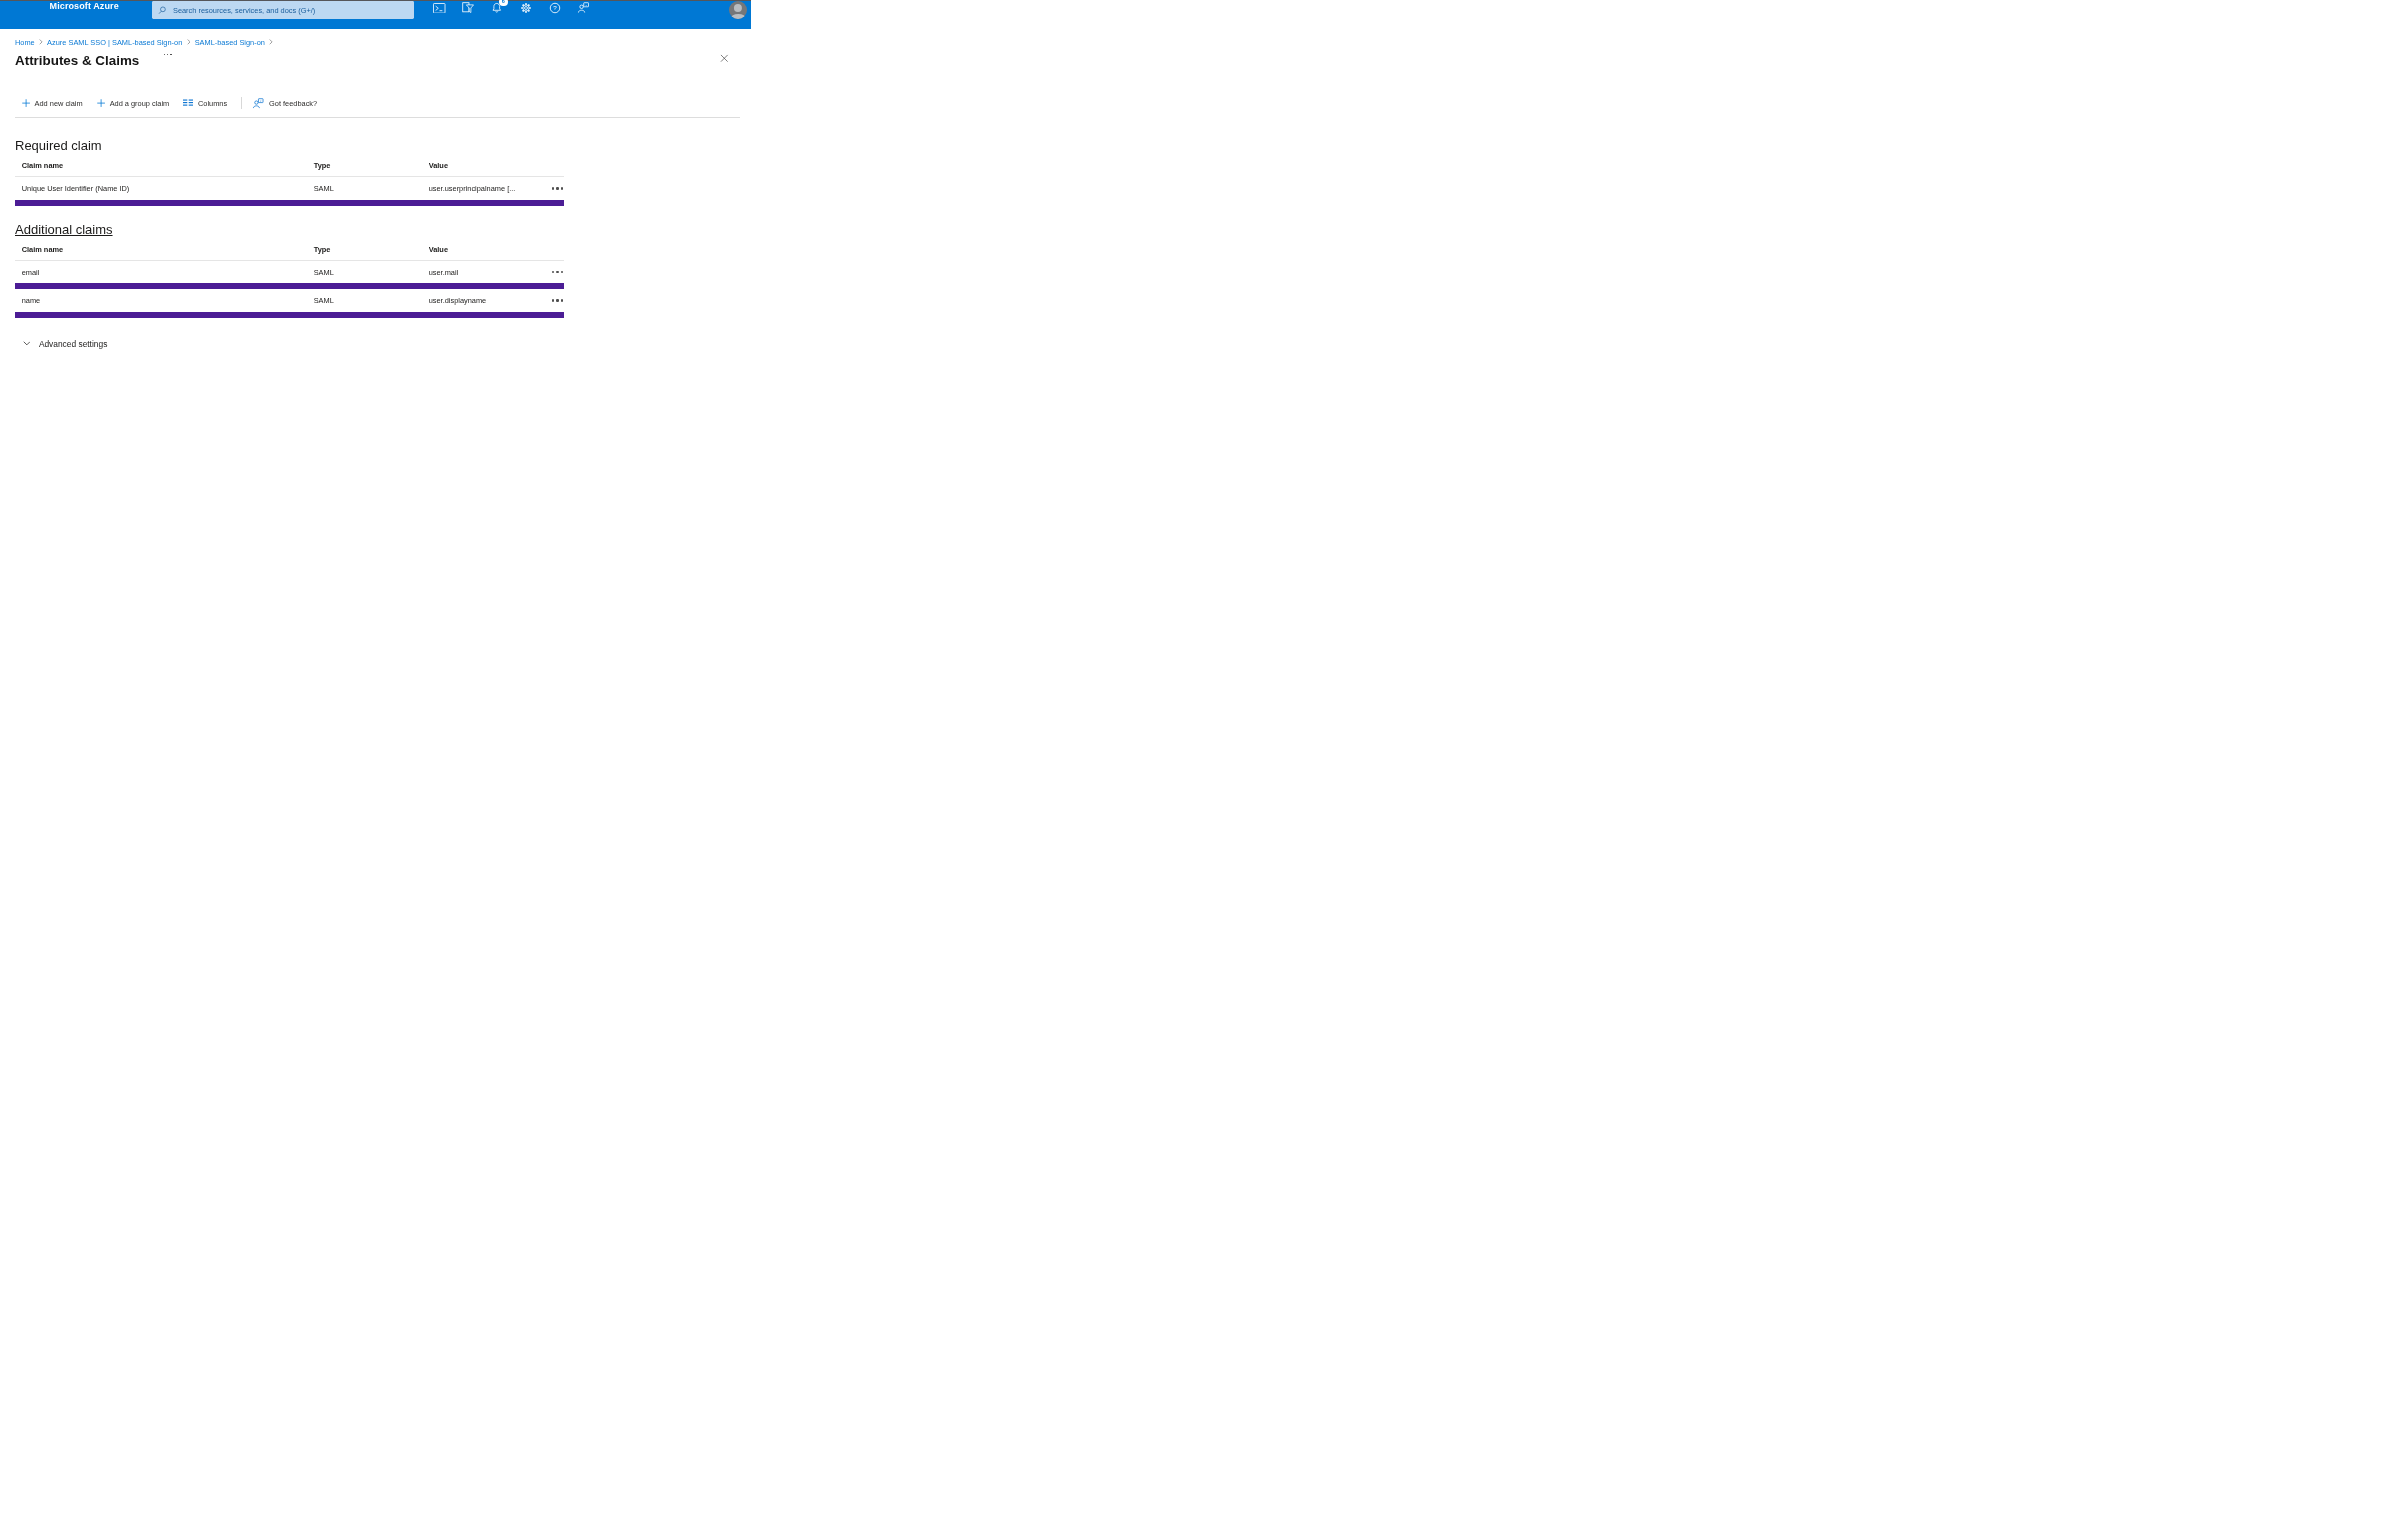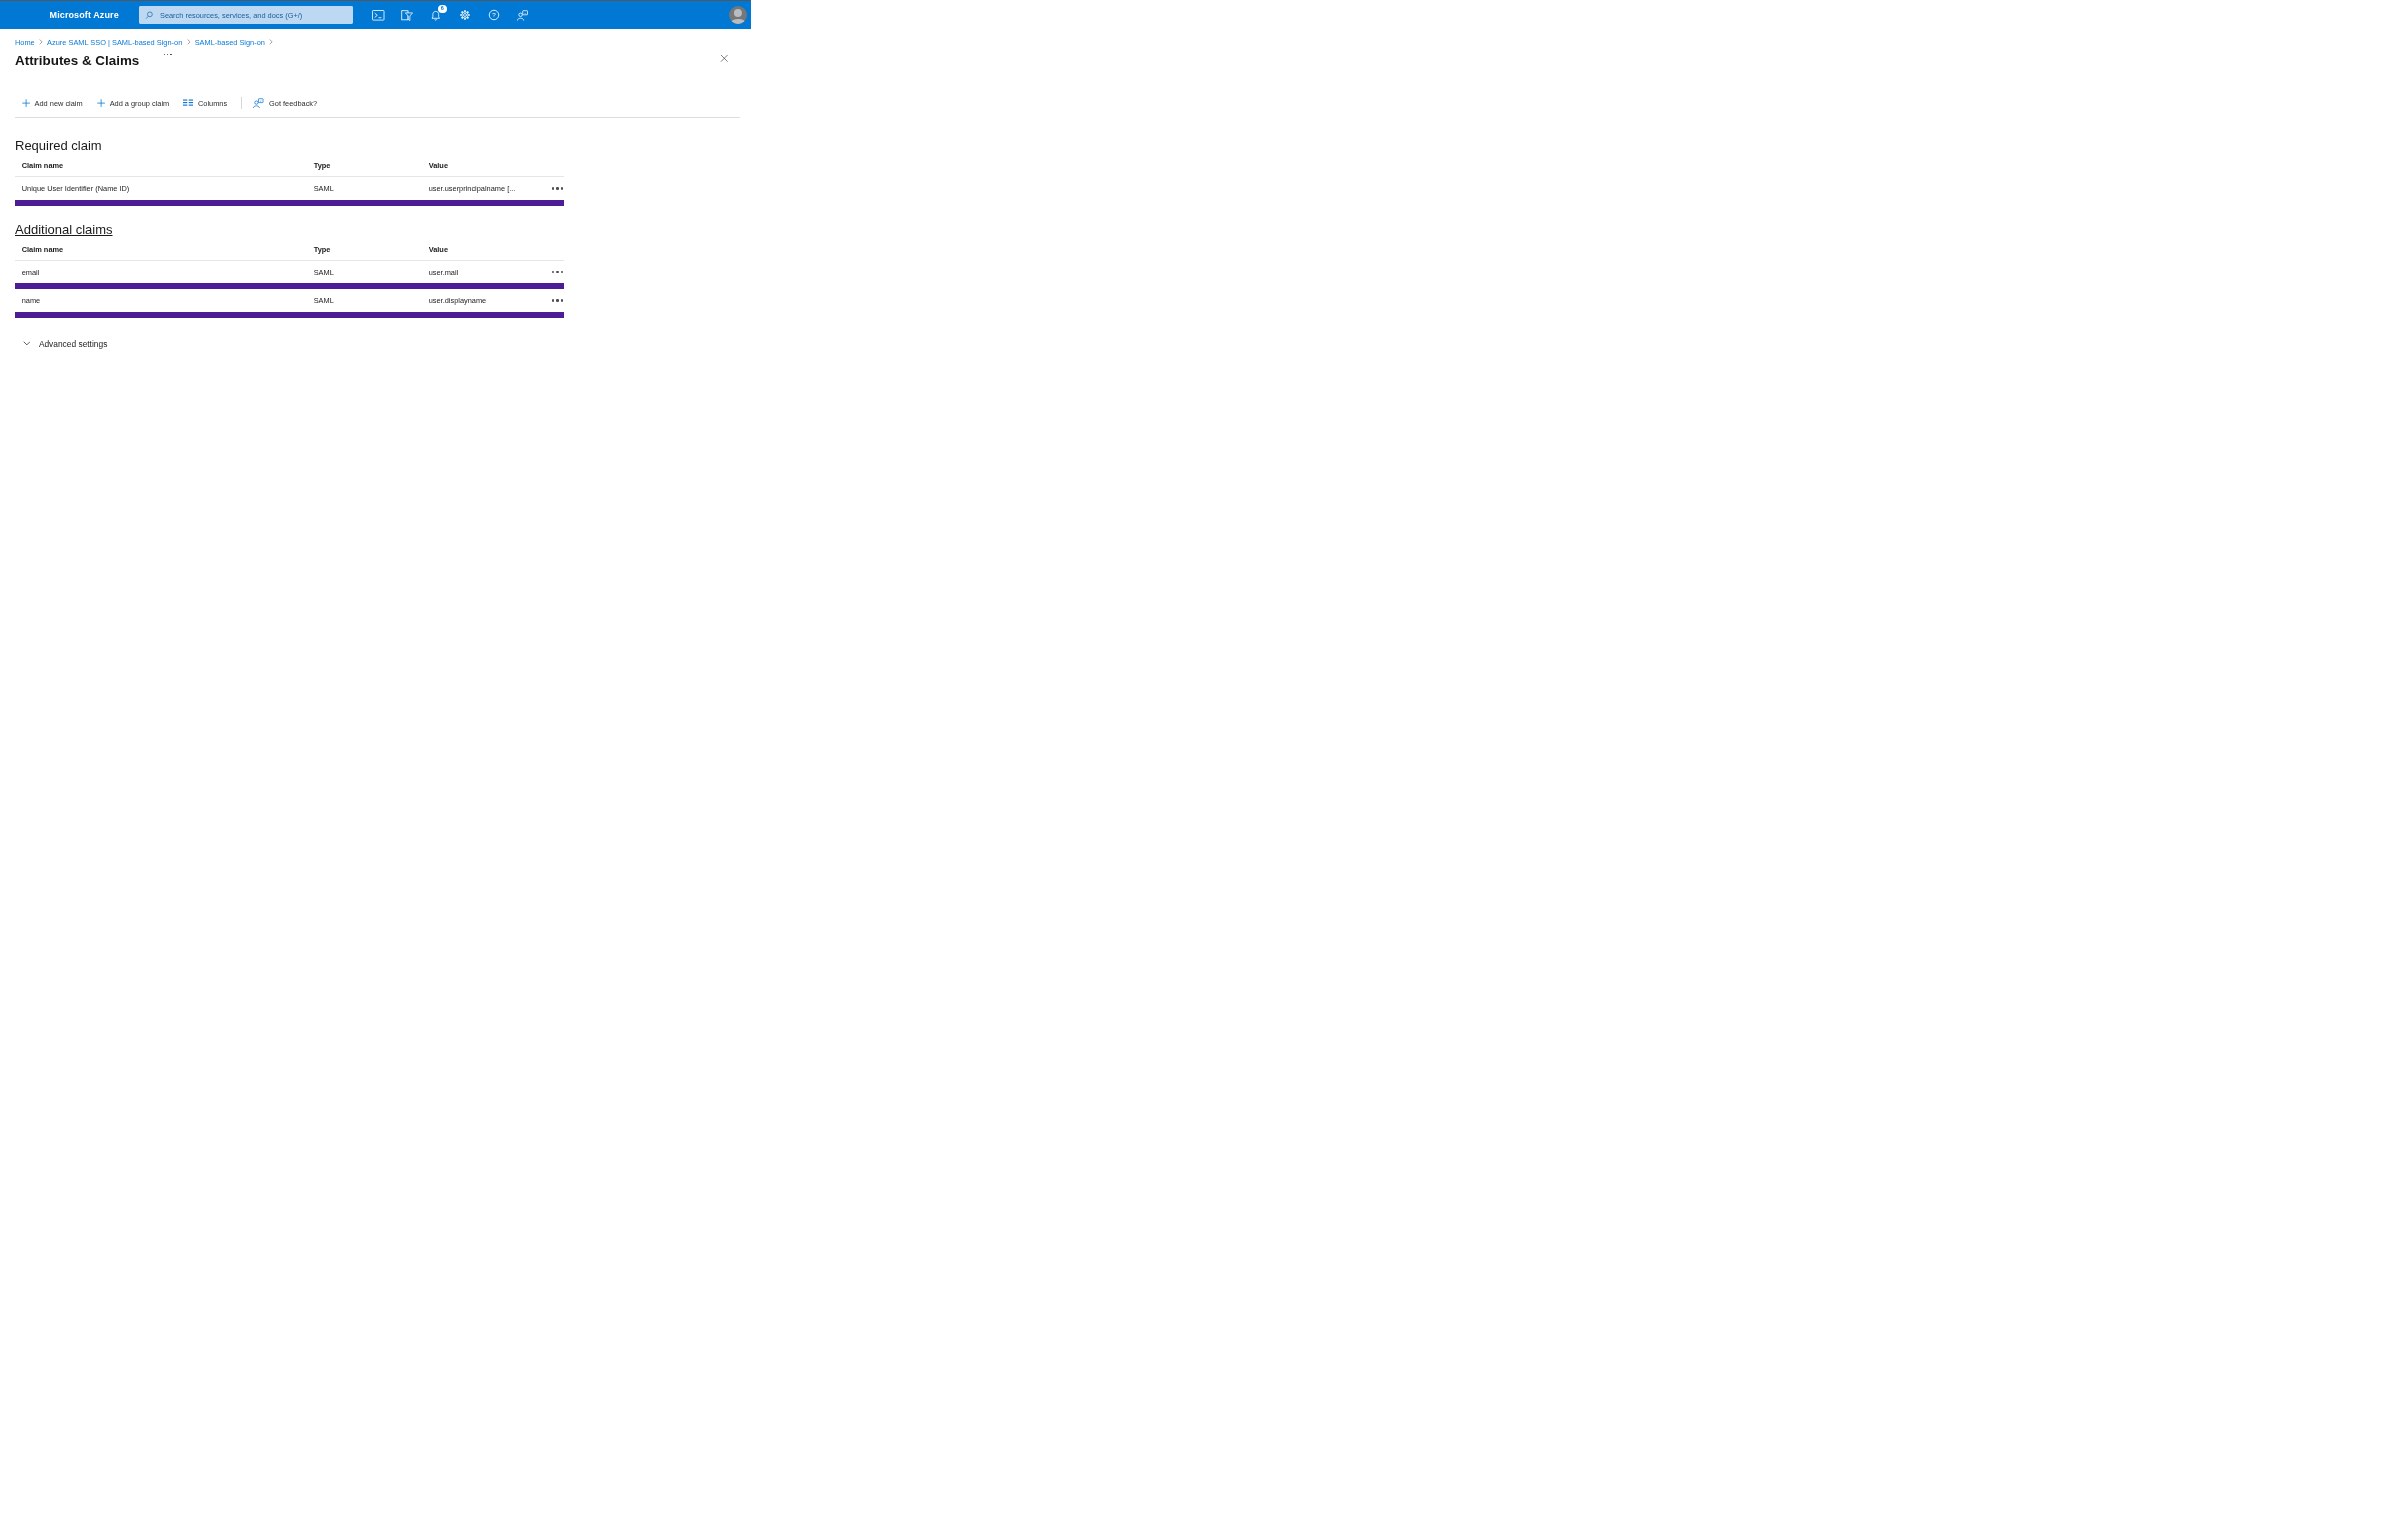--- a/index.html
+++ b/index.html
@@ -3,29 +3,29 @@
 <meta charset="utf-8">
 <style>
   html,body{margin:0;padding:0;background:#ffffff;}
   .canvas{
     position:relative;width:751px;height:379px;overflow:hidden;background:#ffffff;
     font-family:"Liberation Sans","DejaVu Sans",sans-serif;color:#1b1a19;
   }
   .window-edge{height:1.4px;background:#55565a;width:100%;}
   
   .topbar{
-    height:28px;background:#0078d4;display:flex;align-items:center;
+    height:28px;background:#0078d4;display:flex;align-items:flex-start;
     padding:0 3.8px 0 0;box-sizing:border-box;
   }
   .tb-btn{background:transparent;border:none;padding:0;display:flex;align-items:center;justify-content:center;cursor:pointer;}
   .hamburger{width:10.6px;height:7.7px;display:flex;flex-direction:column;justify-content:space-between;margin-left:11px;}
   .hamburger span{display:block;height:1.2px;background:#ffffff;border-radius:0.5px;}
   .brand{color:#ffffff;font-size:9px;font-weight:bold;margin-left:28px;letter-spacing:0.1px;white-space:nowrap;}
   .searchbox{
-    margin-left:20px;width:214px;height:18px;background:#bcd8f2;border-radius:1.4px;
+    margin-left:33px;width:262px;height:18px;background:#bcd8f2;border-radius:1.4px;
     display:flex;align-items:center;padding:0 5.8px;box-sizing:border-box;gap:4.8px;
   }
   .searchbox svg{flex:0 0 auto;}
   .searchbox input{
     flex:1;background:transparent;border:none;outline:none;
     font-family:inherit;font-size:7.4px;color:#1a5d9b;
   }
   .searchbox input::placeholder{color:#1a5d9b;opacity:1;}
   .tb-icons{display:flex;align-items:center;gap:15.4px;margin-left:19px;}
   .tb-icons .tb-btn{width:13.4px;height:13.4px;position:relative;}

